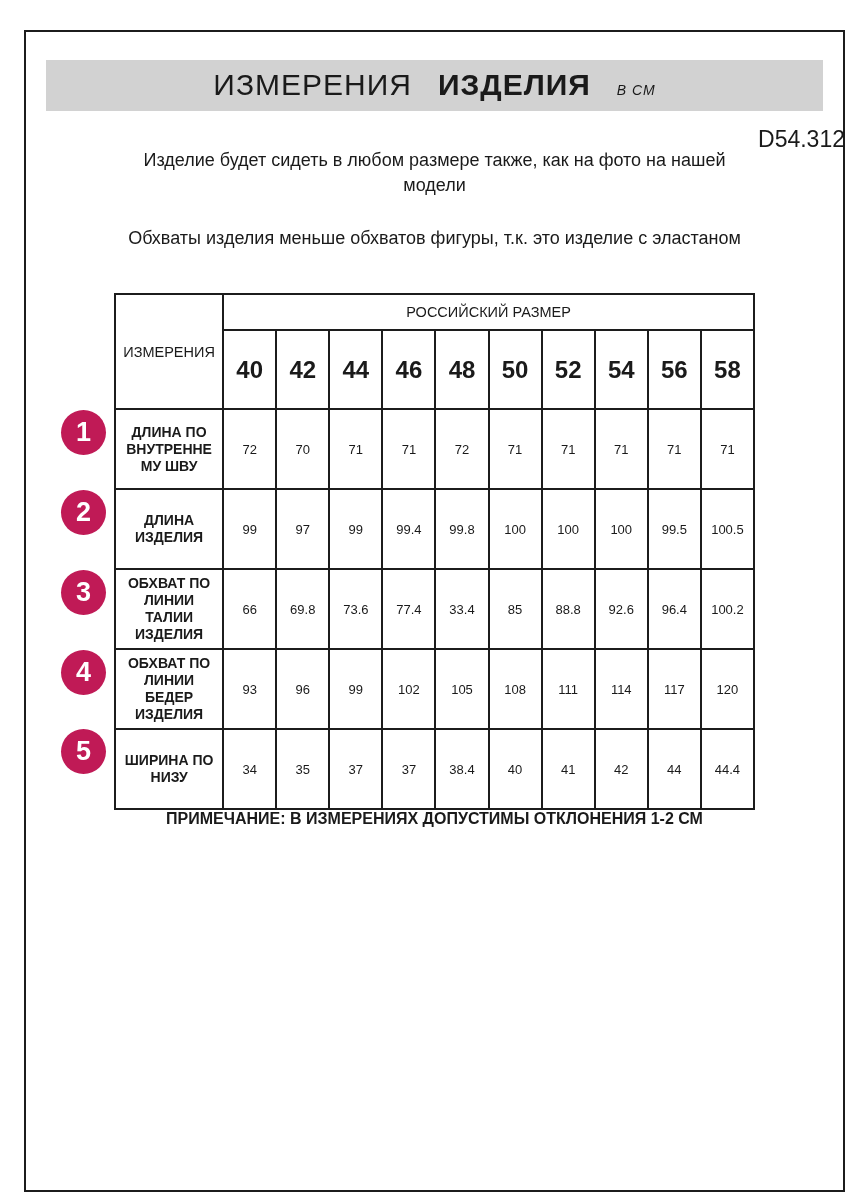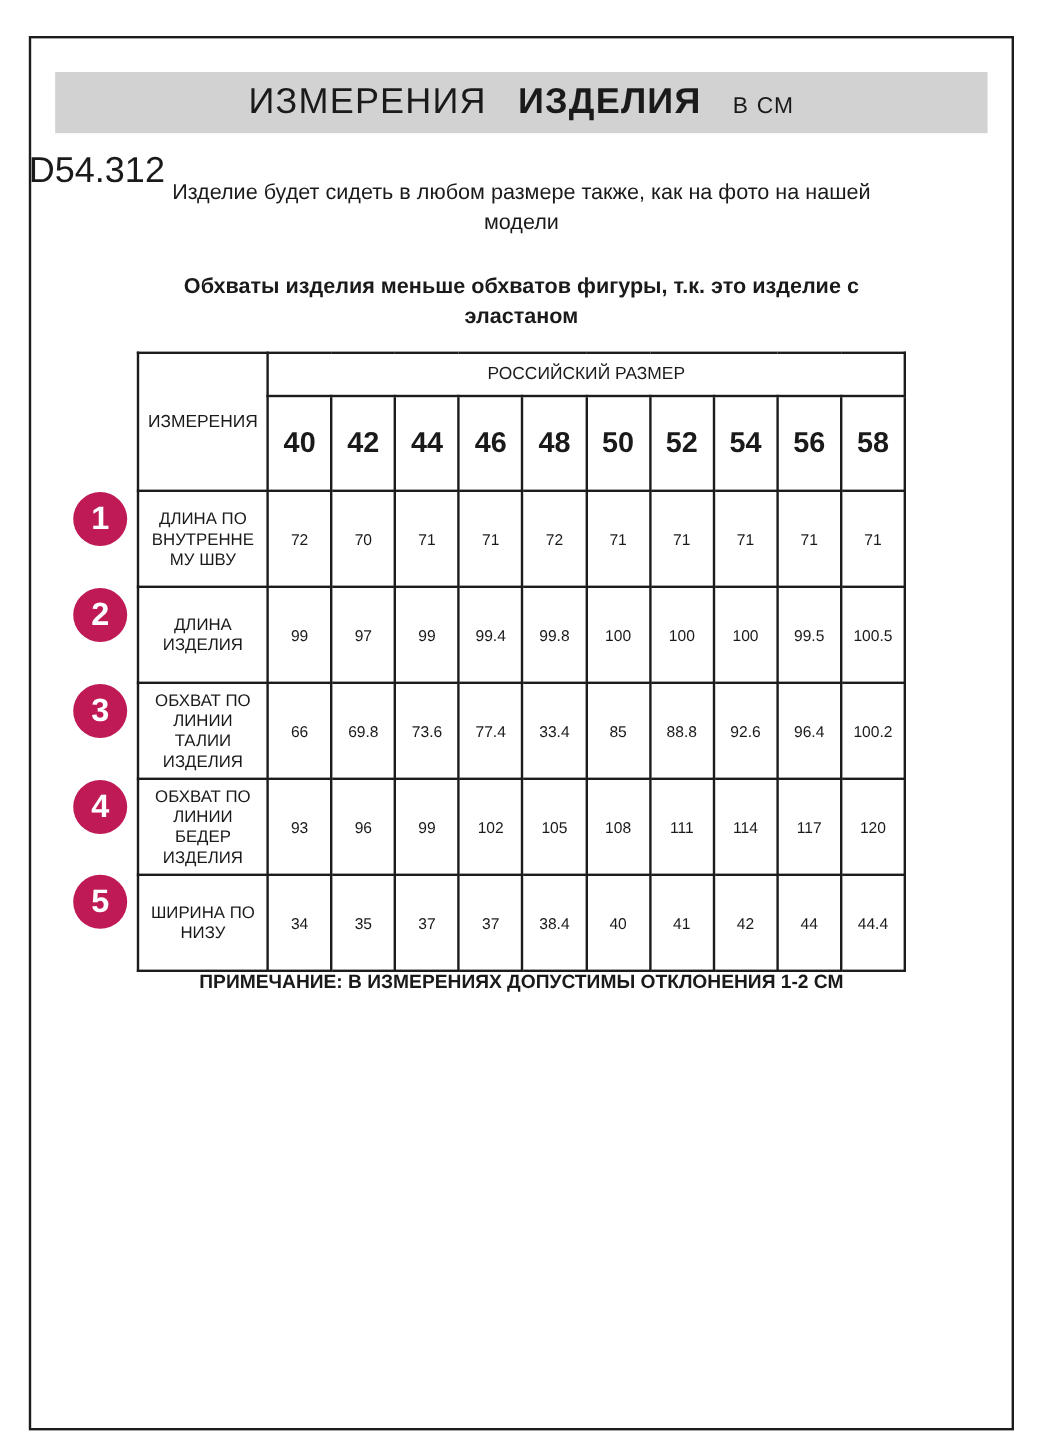--- a/index.html
+++ b/index.html
@@ -24,38 +24,38 @@
     width: 777px; height: 51px;
     background: #d2d2d2;
     display: flex;
     align-items: baseline;
     justify-content: center;
     gap: 26px;
     padding-top: 8px;
   }
   .title-part1 { font-size: 30px; font-weight: 400; letter-spacing: 1px; }
   .title-part2 { font-size: 30px; font-weight: 700; letter-spacing: 1px; }
-  .title-unit  { font-size: 19px; font-weight: 400; letter-spacing: 1px; }
+  .title-unit  { font-size: 14px; font-weight: 400; letter-spacing: 1px; font-style: italic; }
   .product-code {
     position: absolute;
     left: 24px; top: 126px;
     width: 821px;
-    text-align: left;
-    font-size: 30px;
+    text-align: right;
+    font-size: 23px;
   }
   .para {
     position: absolute;
     left: 114px;
     width: 641px;
     text-align: center;
     font-size: 18px;
     line-height: 25px;
   }
   .para1 { top: 148px; }
-  .para2 { top: 226px; font-weight: bold; }
+  .para2 { top: 226px; }
   table.size-table {
     position: absolute;
     left: 114px; top: 293px;
     width: 641px;
     border-collapse: collapse;
     table-layout: fixed;
   }
   table.size-table th, table.size-table td {
     border: 2px solid #1c1c1c;
     text-align: center;
@@ -64,21 +64,21 @@
   }
   th.corner { font-size: 14.5px; font-weight: 400; }
   th.group  { font-size: 14.5px; font-weight: 400; height: 36px; line-height: 18px; }
   tr.size-row { height: 79px; }
   th.size   { font-size: 24px; font-weight: 700; }
   tbody tr  { height: 80px; }
   td.row-label {
     font-size: 14px;
     line-height: 17px;
     white-space: pre-line;
-    font-weight: 400;
+    font-weight: 700;
     padding: 2px 4px;
   }
   td.val { font-size: 13px; }
   .badge {
     position: absolute;
     left: 61px;
     width: 45px; height: 45px;
     border-radius: 50%;
     background: #c01a56;
     color: #ffffff;

